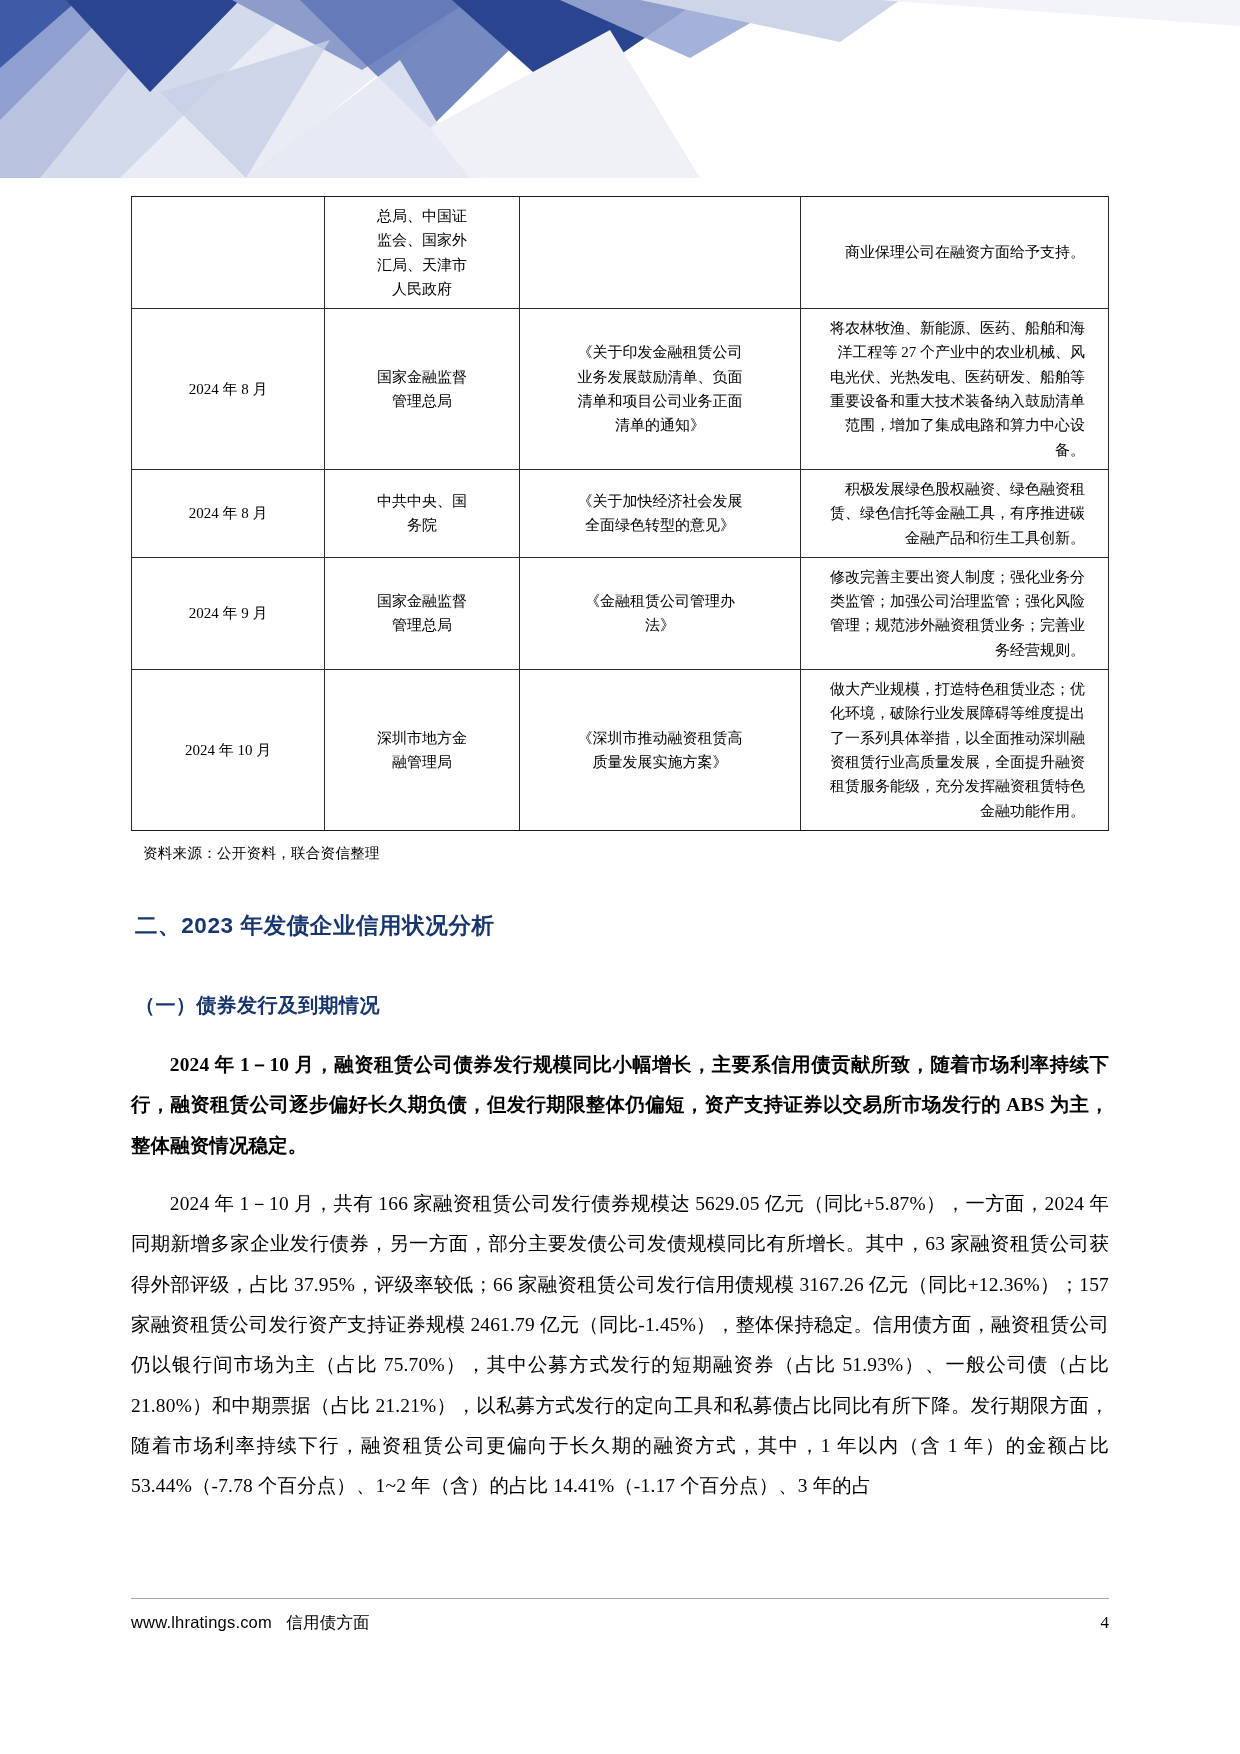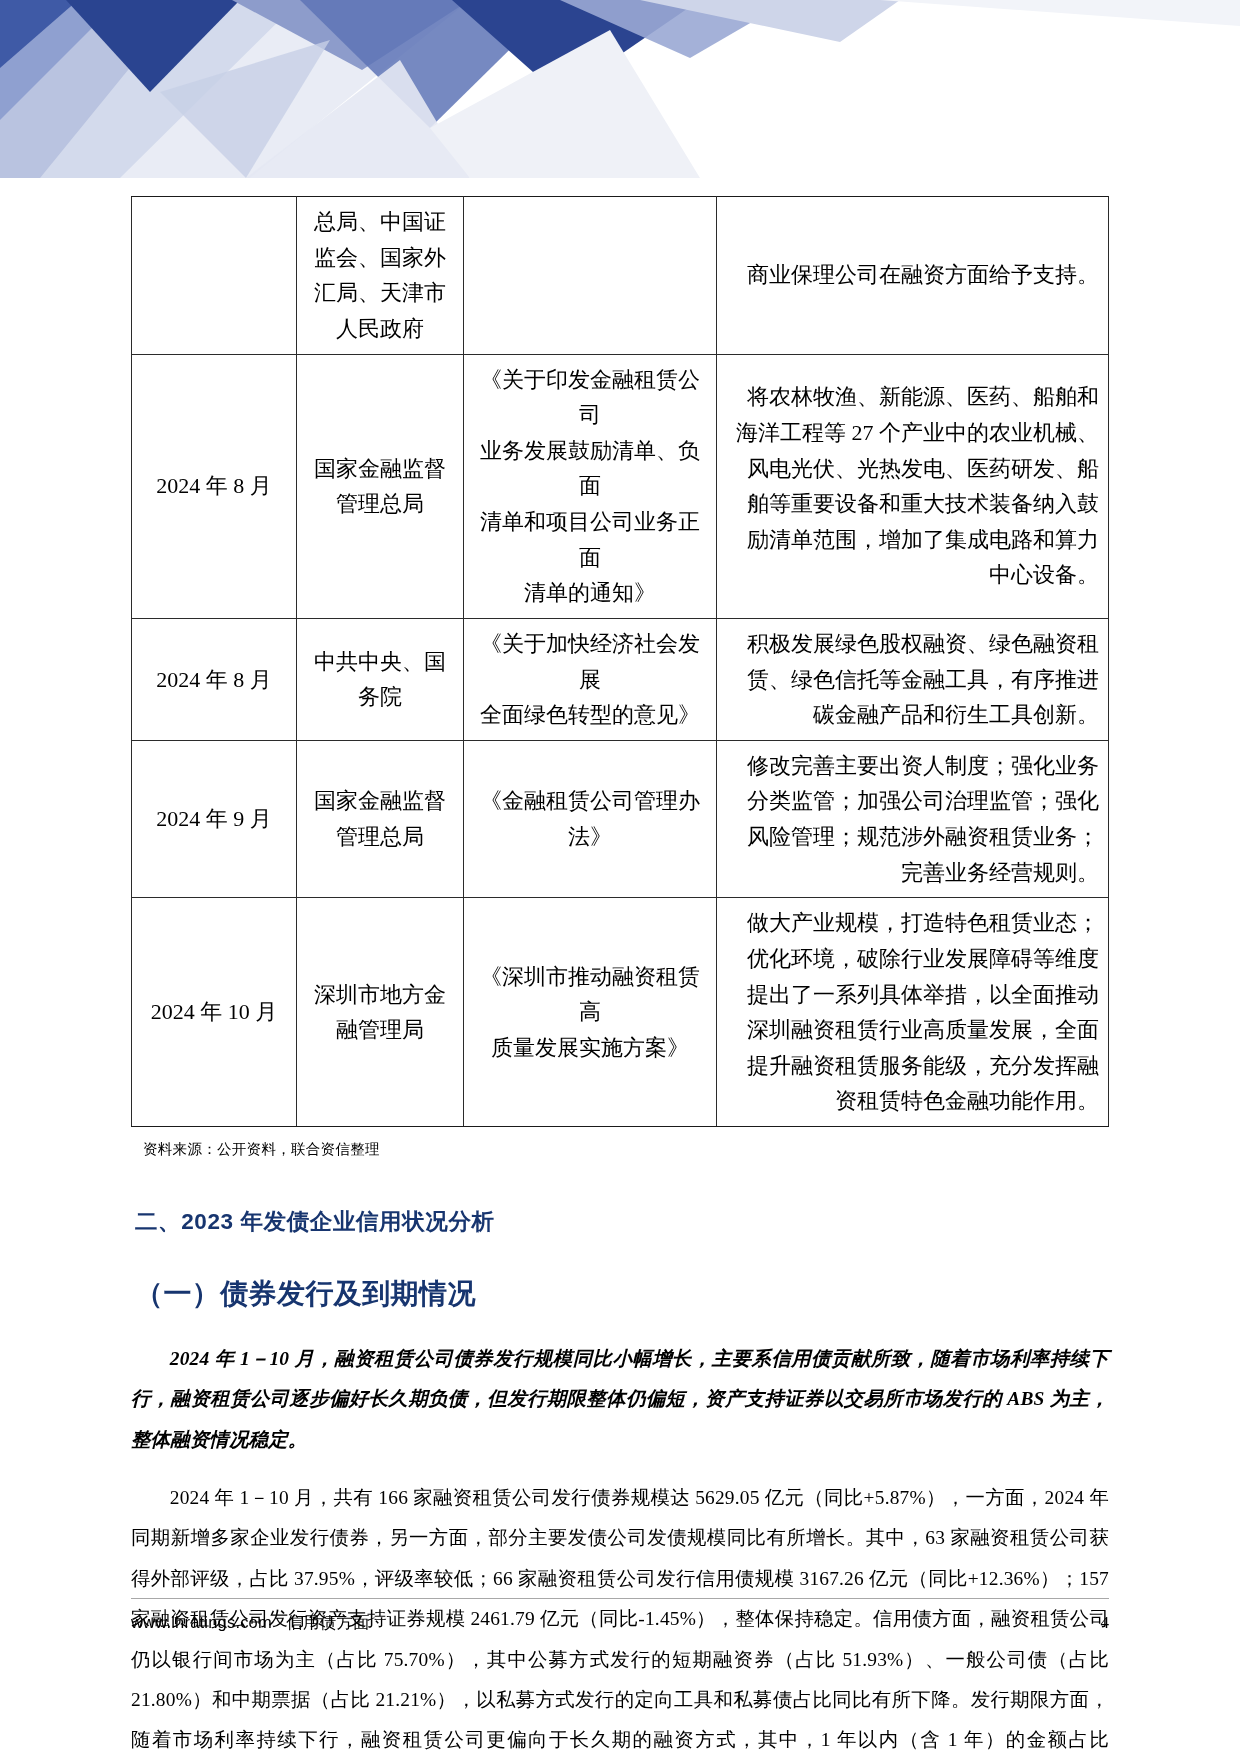--- a/index.html
+++ b/index.html
@@ -98,22 +98,22 @@
   table.policy-table {
     border-collapse: collapse;
     width: 978px;
     table-layout: fixed;
   }
   table.policy-table td {
     border-left: 1px solid #2b2b2b;
     border-right: 1px solid #2b2b2b;
     border-top: 1px solid #2b2b2b;
     border-bottom: 1px solid #2b2b2b;
-    padding: 7px 9px;
-    font-size: 22px;
+    padding: 7px 23px;
+    font-size: 15px;
     line-height: 1.62;
     vertical-align: middle;
   }
   table.policy-table tr:first-child td { border-top: 1.6px solid #1a1a1a; }
   table.policy-table tr:last-child td { border-bottom: 1.6px solid #1a1a1a; }
   td.col-date { width: 146px; text-align: center; }
   td.col-org  { width: 148px; text-align: center; }
   td.col-doc  { width: 234px; text-align: center; }
   td.col-desc { text-align: right; }
   .cell-lines { display: block; }
@@ -130,40 +130,39 @@
     font-family: "Liberation Sans", "DejaVu Sans", sans-serif;
     color: #17356f;
     font-size: 22.5px;
     font-weight: bold;
     margin: 47px 0 0 4px;
     letter-spacing: 0.6px;
   }
   h3.sub-heading {
     font-family: "Liberation Sans", "DejaVu Sans", sans-serif;
     color: #17356f;
-    font-size: 28px;
-    font-weight: bold;
-    margin: 38px 0 0 4px;
+    font-size: 20px;
+    font-weight: bold;
+    margin: 51px 0 0 4px;
     letter-spacing: 0.4px;
   }
 
   
   p.body-par {
     font-size: 19.4px;
     line-height: 2.08;
     margin: 18px 0 0 0;
     text-align: justify;
     text-justify: inter-ideograph;
     text-indent: 2em;
     letter-spacing: 0.2px;
   }
   p.body-par.bold {
     font-weight: bold;
     margin-top: 26px;
-    font-style: italic;
   }
 
   
   .footer-rule {
     position: absolute;
     left: 131px;
     top: 1598px;
     width: 978px;
     height: 0;
     border-top: 1px solid #a8a8a8;

